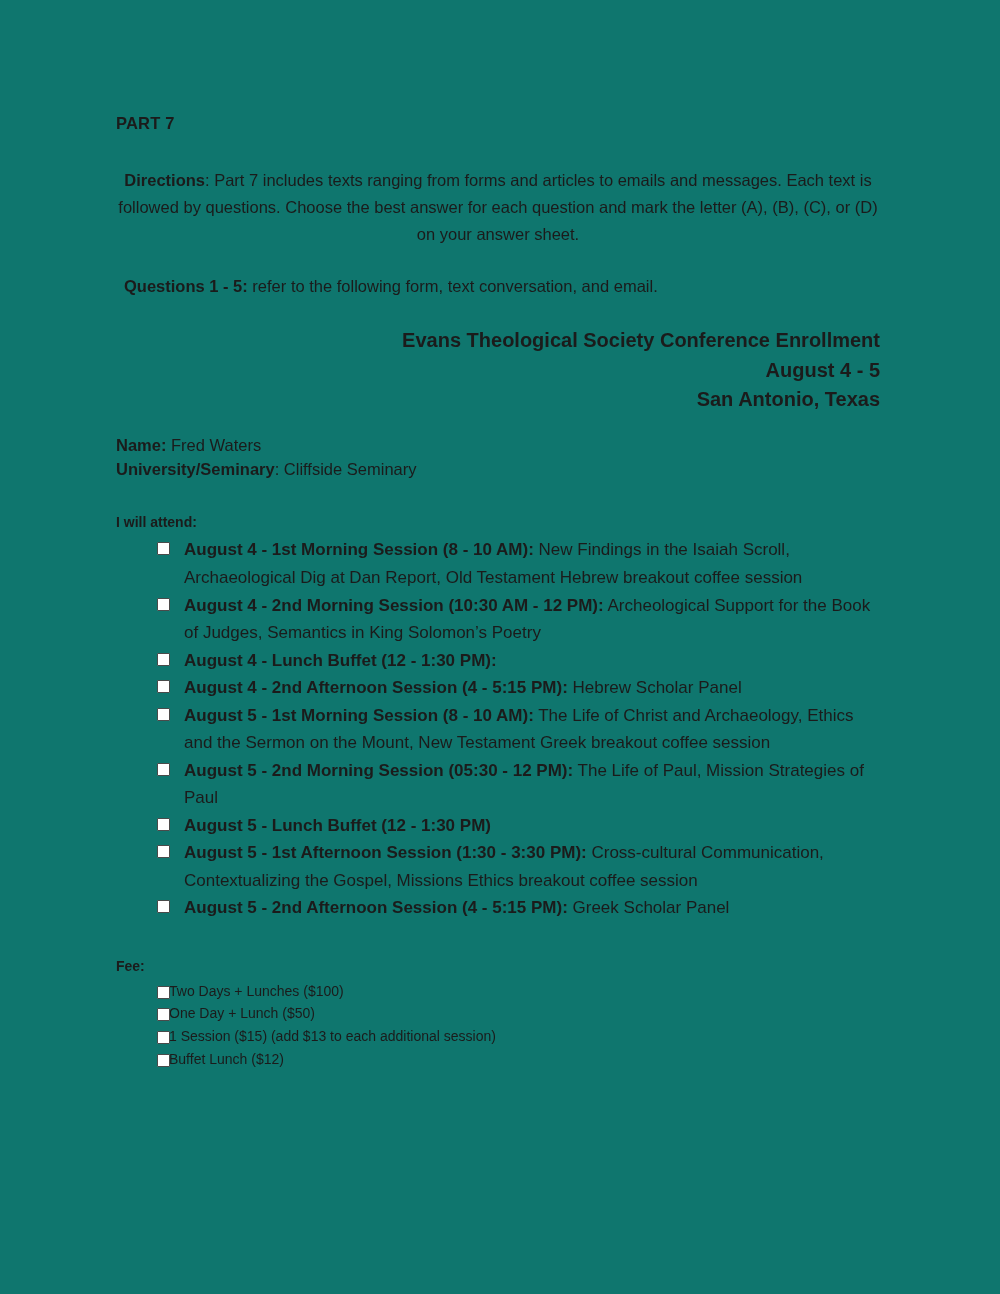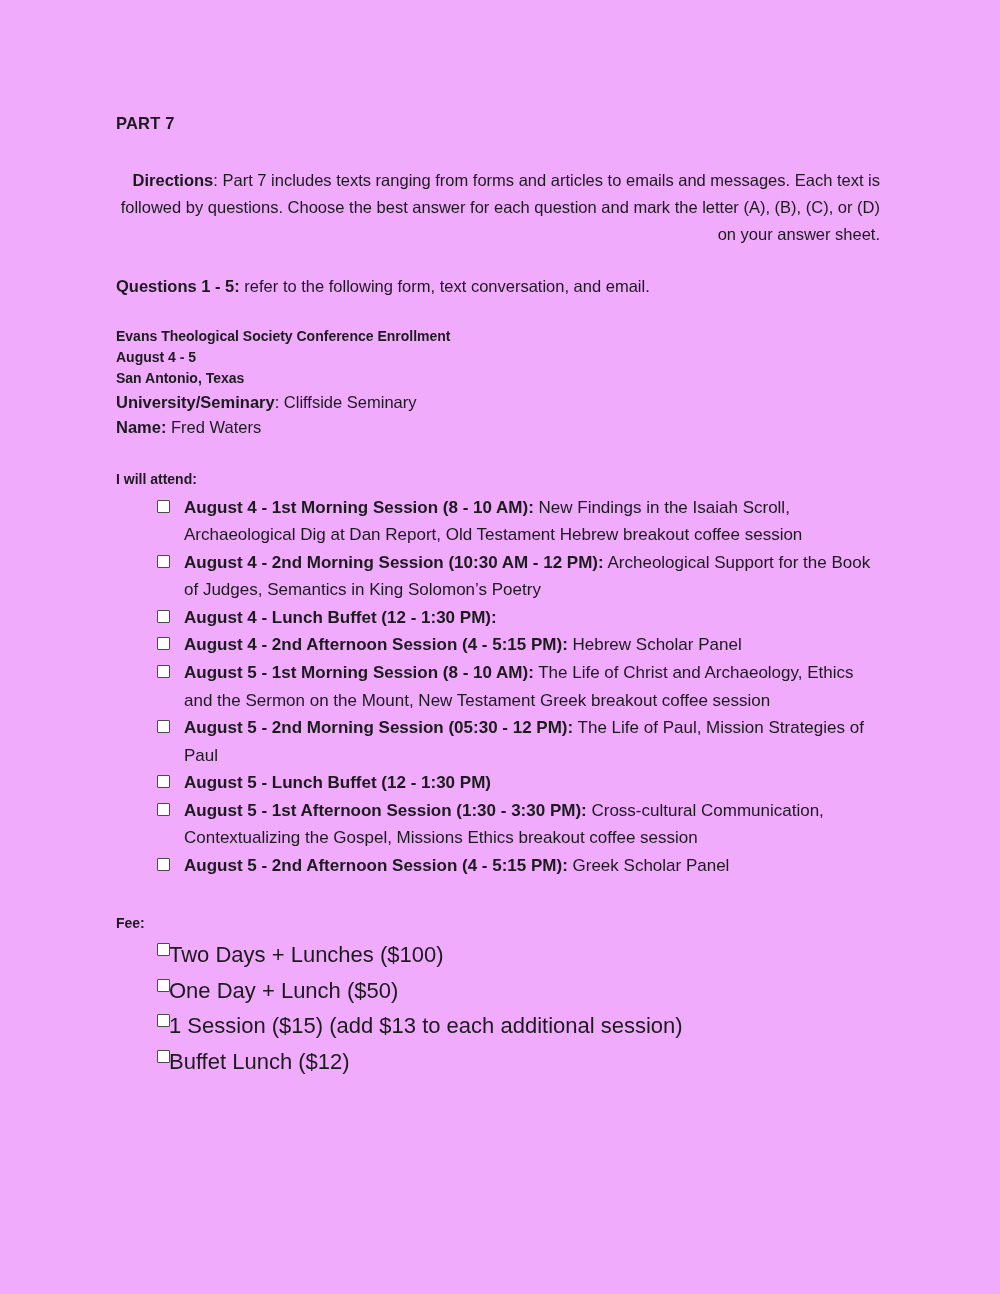--- a/index.html
+++ b/index.html
@@ -11,57 +11,57 @@
     width: 1000px;
     height: 1294px;
     font-family: "Liberation Sans", sans-serif;
     color: #1b1b1b;
     -webkit-font-smoothing: antialiased;
   }
   .page {
     position: relative;
     width: 1000px;
     height: 1294px;
-    background: #f0abfc;
+    background: #0f766e;
     box-sizing: border-box;
     padding: 112px 120px 0 116px;
   }
   .content {
     width: 764px;
   }
 
   .part-title {
     font-size: 16.5px;
     font-weight: bold;
     letter-spacing: 0.2px;
     margin: 0 0 33px 0;
     line-height: 1.35;
   }
 
   .para {
     font-size: 16.5px;
     line-height: 1.62;
     margin: 5px 0 26px 0;
-    text-align: right;
+    text-align: center;
   }
   .para b { font-weight: bold; }
 
   .questions-line {
     font-size: 16.5px;
     line-height: 1.62;
-    margin: 0 0 26px 0;
+    margin: 0 0 26px 8px;
   }
   .questions-line b { font-weight: bold; }
 
   .form-header {
-    text-align: left;
+    text-align: right;
     font-weight: bold;
-    font-size: 14px;
+    font-size: 20px;
     line-height: 1.48;
-    margin: 0 0 2px 0;
+    margin: 0 0 18px 0;
   }
   .form-header div { white-space: nowrap; }
 
   .field-line {
     font-size: 16.5px;
     line-height: 1.48;
     margin: 0;
   }
   .field-line .lbl { font-weight: bold; }
 
@@ -101,21 +101,21 @@
   ul.checklist li .term { font-weight: bold; }
   ul.checklist li .desc { font-weight: normal; }
 
   ul.feelist {
     list-style: none;
     margin: 3px 0 0 0;
     padding: 0 0 0 41px;
   }
   ul.feelist li {
     position: relative;
-    font-size: 22px;
+    font-size: 14px;
     line-height: 1.62;
     padding-left: 12px;
     white-space: nowrap;
   }
   ul.feelist li .box {
     position: absolute;
     left: 0;
     top: 6px;
     width: 13px;
     height: 13px;
@@ -136,23 +136,23 @@
     <p class="para"><b>Directions</b><span>: Part 7 includes texts ranging from forms and articles to emails and messages. Each text is followed by questions. Choose the best answer for each question and mark the letter (A), (B), (C), or (D) on your answer sheet.</span></p>
 
     <p class="questions-line"><b>Questions 1 - 5:</b><span> refer to the following form, text conversation, and email.</span></p>
 
     <div class="form-header">
       <div>Evans Theological Society Conference Enrollment</div>
       <div>August 4 - 5</div>
       <div>San Antonio, Texas</div>
     </div>
 
+    <p class="field-line"><span class="lbl">Name:</span><span> Fred Waters</span></p>
+
     <p class="field-line"><span class="lbl">University/Seminary</span><span>: Cliffside Seminary</span></p>
-
-    <p class="field-line"><span class="lbl">Name:</span><span> Fred Waters</span></p>
 
     <div class="spacer-30"></div>
 
     <p class="section-label">I will attend:</p>
 
     <ul class="checklist">
       <li><span class="box"></span><span class="term">August 4 - 1st Morning Session (8 - 10 AM):</span><span class="desc"> New Findings in the Isaiah Scroll, Archaeological Dig at Dan Report, Old Testament Hebrew breakout coffee session</span></li>
       <li><span class="box"></span><span class="term">August 4 - 2nd Morning Session (10:30 AM - 12 PM):</span><span class="desc"> Archeological Support for the Book of Judges, Semantics in King Solomon’s Poetry</span></li>
       <li><span class="box"></span><span class="term">August 4 - Lunch Buffet (12 - 1:30 PM):</span><span class="desc"></span></li>
       <li><span class="box"></span><span class="term">August 4 - 2nd Afternoon Session (4 - 5:15 PM):</span><span class="desc"> Hebrew Scholar Panel</span></li>

